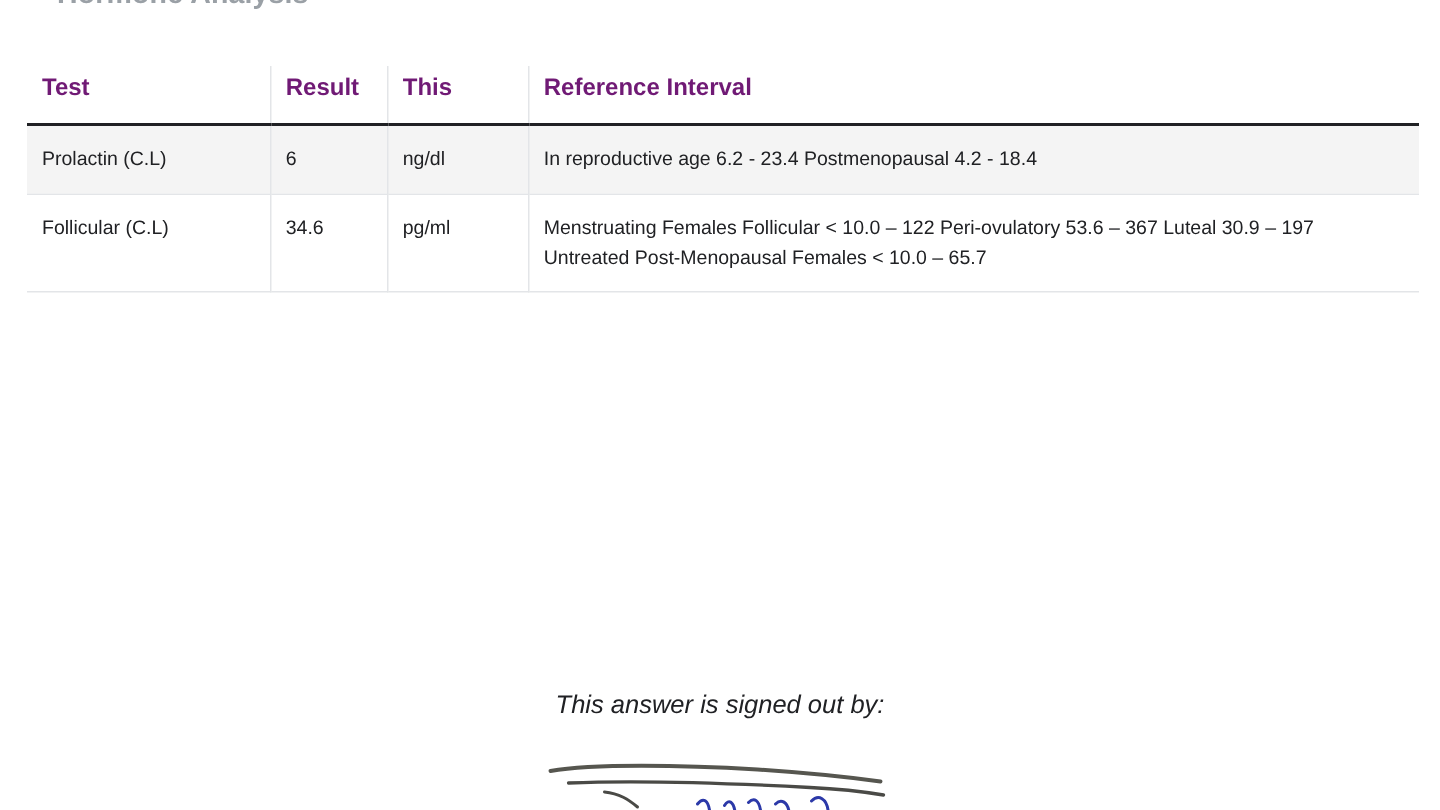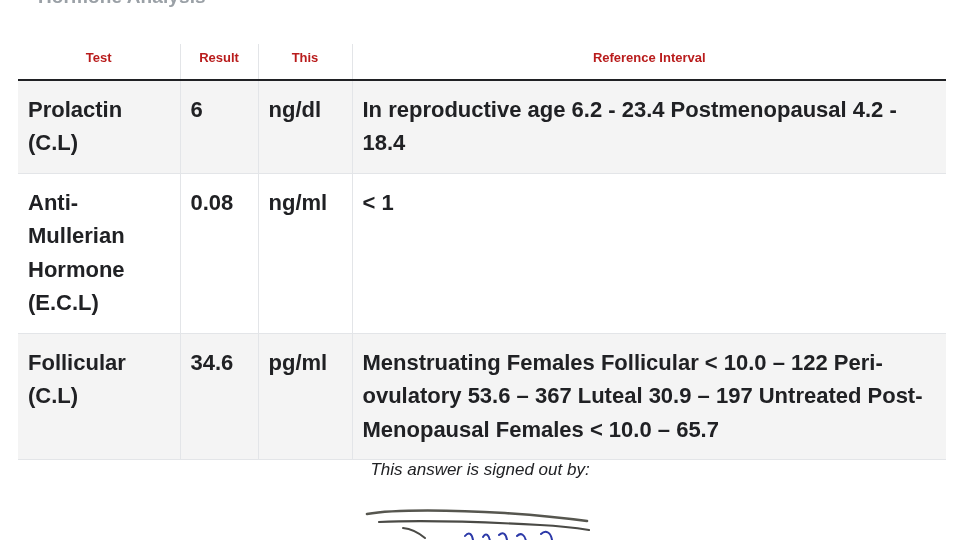--- a/index.html
+++ b/index.html
@@ -34,31 +34,31 @@
     left: 18px;
     top: 44px;
     width: 928px;
   }
   table.report {
     width: 100%;
     border-collapse: collapse;
     table-layout: fixed;
   }
   table.report th {
-    text-align: center;
-    font-size: 13px;
+    text-align: left;
+    font-size: 16px;
     font-weight: bold;
-    color: #b91c1c;
+    color: #701a75;
     padding: 6px 10px 14px 10px;
     border-bottom: 2px solid #202124;
     vertical-align: bottom;
   }
   table.report td {
-    font-size: 22px;
-    font-weight: bold;
+    font-size: 13px;
+    font-weight: normal;
     color: #202124;
     padding: 12px 10px 13px 10px;
     vertical-align: top;
     line-height: 1.52;
     border-bottom: 1px solid #e3e5e8;
   }
   table.report tbody tr:nth-child(odd) td {
     background: #f4f4f4;
   }
   table.report tbody tr:nth-child(even) td {
@@ -125,26 +125,20 @@
       </tr>
     </thead>
     <tbody>
       <tr>
         <td class="c-test">Prolactin (C.L)</td>
         <td class="c-result">6</td>
         <td class="c-unit">ng/dl</td>
         <td class="c-ref">In reproductive age 6.2 - 23.4 Postmenopausal 4.2 - 18.4</td>
       </tr>
       <tr>
-        <td class="c-test">Anti-Mullerian Hormone (E.C.L)</td>
-        <td class="c-result">0.08</td>
-        <td class="c-unit">ng/ml</td>
-        <td class="c-ref">&lt; 1</td>
-      </tr>
-      <tr>
         <td class="c-test">Follicular (C.L)</td>
         <td class="c-result">34.6</td>
         <td class="c-unit">pg/ml</td>
         <td class="c-ref">Menstruating Females Follicular &lt; 10.0 – 122 Peri-ovulatory 53.6 – 367 Luteal 30.9 – 197 Untreated Post-Menopausal Females &lt; 10.0 – 65.7</td>
       </tr>
     </tbody>
   </table>
 </div>
 
 <div class="sign-block">

